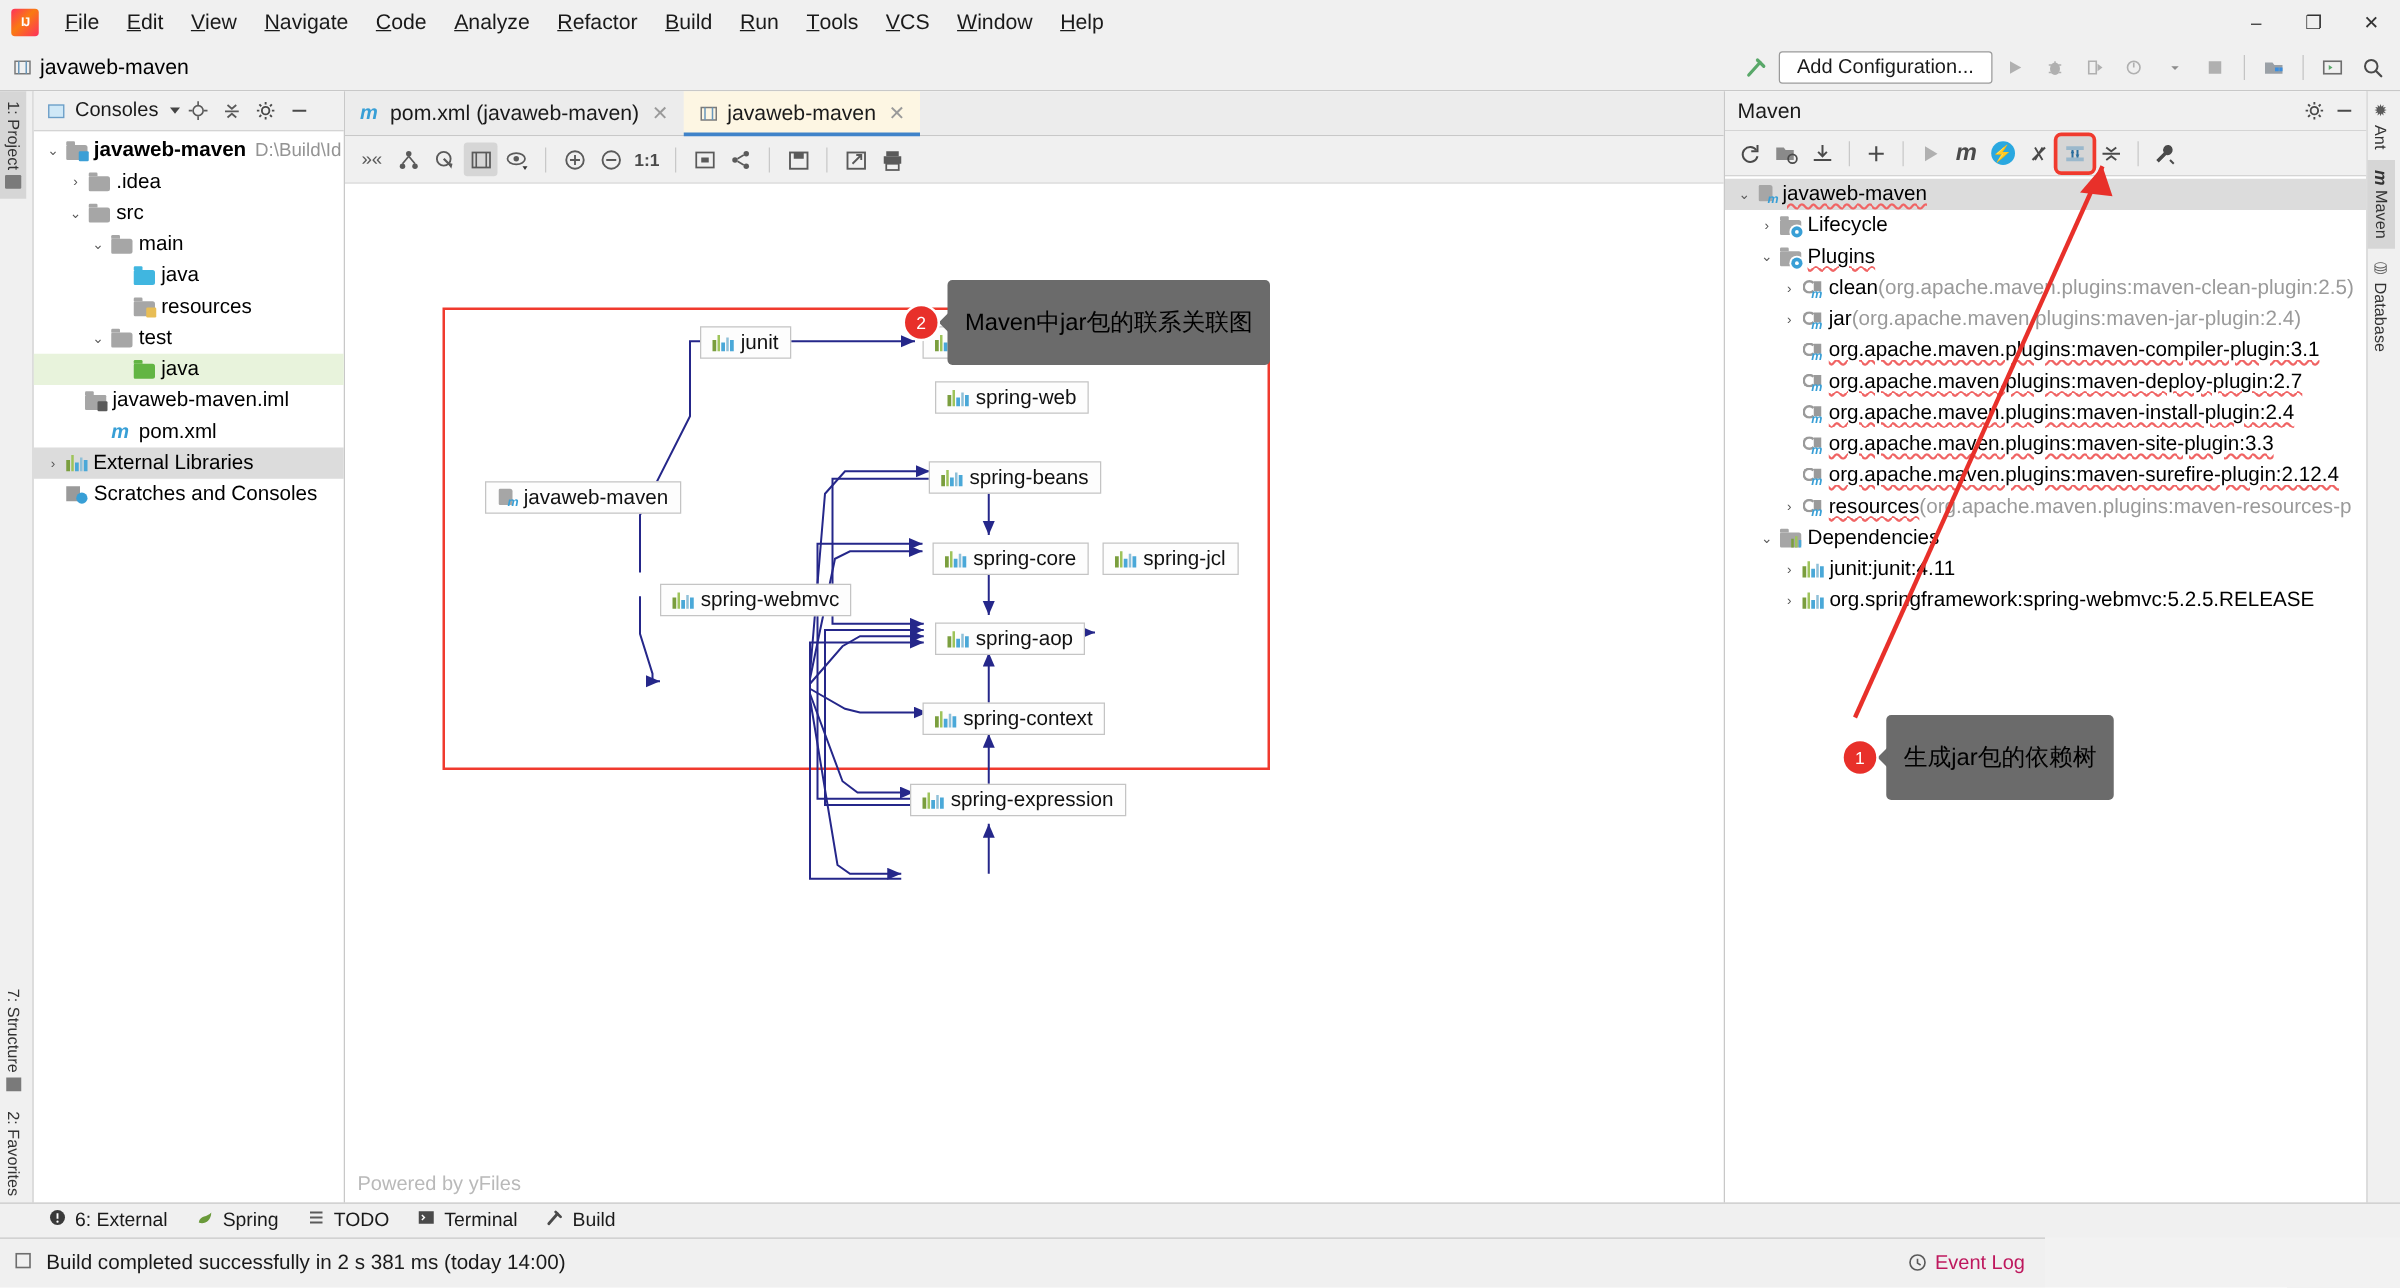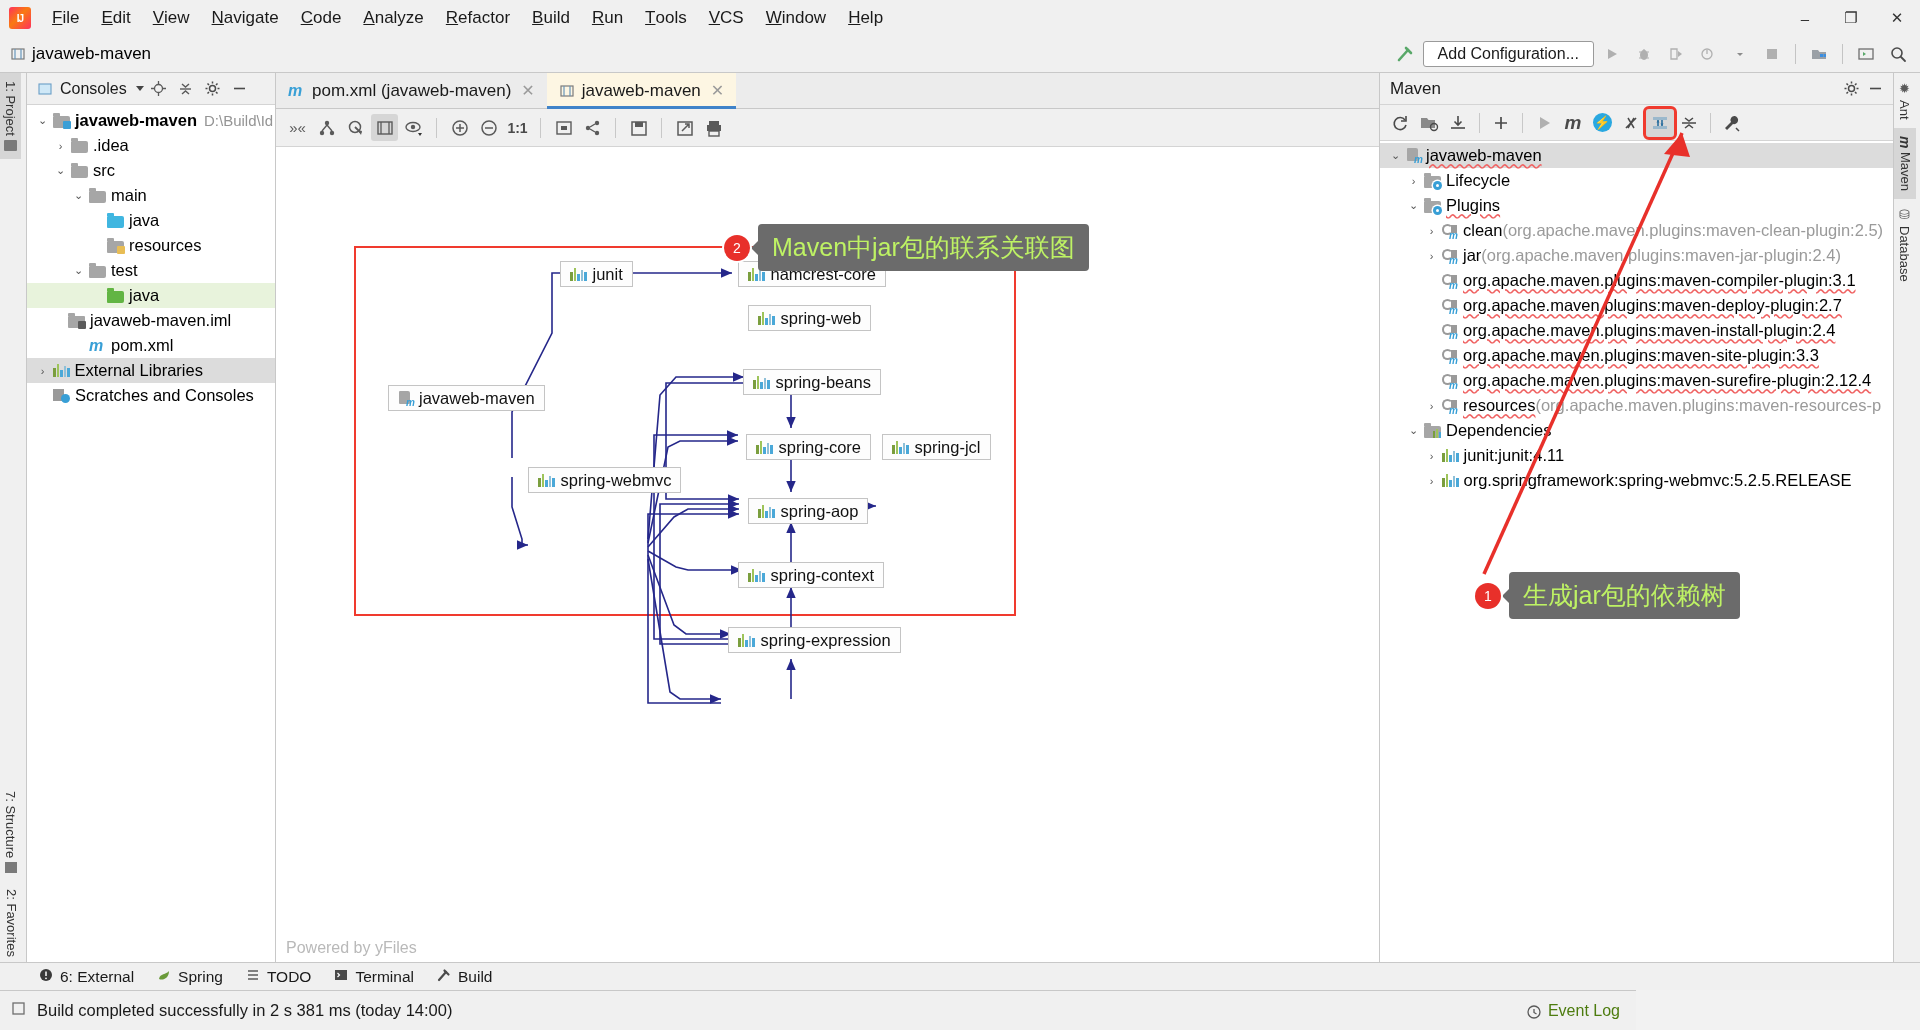--- a/index.html
+++ b/index.html
@@ -213,33 +213,33 @@
   .toolwin-bar{
     position:absolute;left:0;bottom:40px;width:1920px;height:28px;background:#f0f0f0;
     border-top:1px solid #c8c8c8;display:flex;align-items:center;
   }
   .tw-btn{ display:flex;align-items:center;gap:6px;padding:0 11px;height:28px;font-size:15.5px;color:#1a1a1a; }
   .statusbar{
     position:absolute;left:0;bottom:0;width:1636px;height:40px;background:#f0f0f0;
     border-top:1px solid #c8c8c8;display:flex;align-items:center;padding:0 10px;
   }
   .status-msg{ font-size:16.5px;color:#1a1a1a;margin-left:10px; }
-  .evt-log{ position:absolute;right:16px;display:flex;align-items:flex-end;gap:6px;font-size:16px;color:#4d7c0f; }
+  .evt-log{ position:absolute;right:16px;display:flex;align-items:flex-start;gap:6px;font-size:16px;color:#be185d; }
 
   
   .callout{
     position:absolute;display:flex;align-items:center;z-index:40;
   }
   .cnum{
     width:26px;height:26px;border-radius:50%;background:#e8302a;color:#fff;
     font-size:14px;display:flex;align-items:center;justify-content:center;
     z-index:2;box-shadow:0 0 0 2px #fff;
   }
   .cbubble{
-    background:#6b6b6b;color:#bef264;font-size:25px;padding:7px 14px;border-radius:4px;
+    background:#6b6b6b;color:#000000;font-size:19px;padding:21px 14px;border-radius:4px;
     position:relative;margin-left:8px;white-space:nowrap;
   }
   .cbubble::before{
     content:"";position:absolute;left:-7px;top:50%;transform:translateY(-50%);
     border-top:8px solid transparent;border-bottom:8px solid transparent;border-right:8px solid #6b6b6b;
   }
 
   .arrow-svg{ position:absolute;left:0;top:0;width:1920px;height:1030px;pointer-events:none;z-index:35; }
 </style>
 </head>

